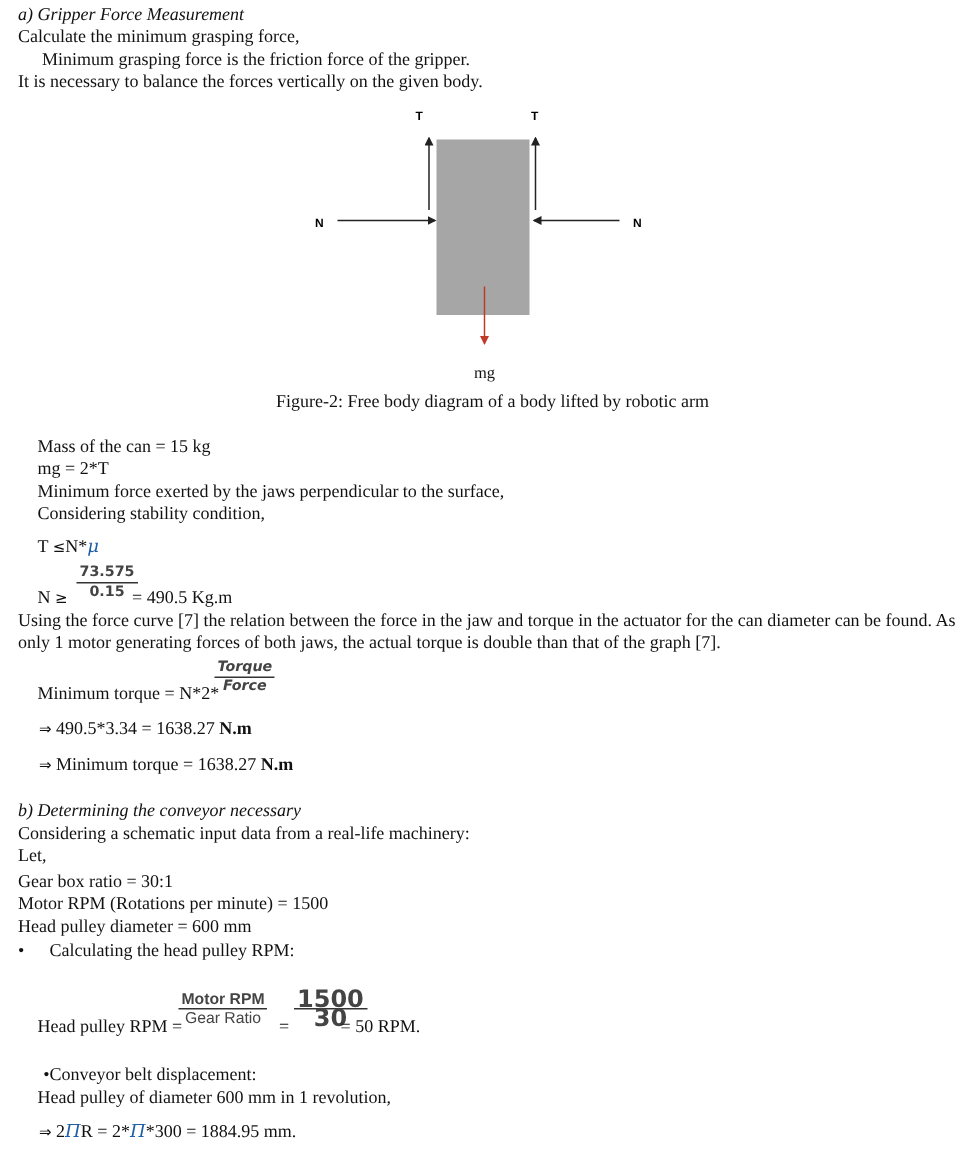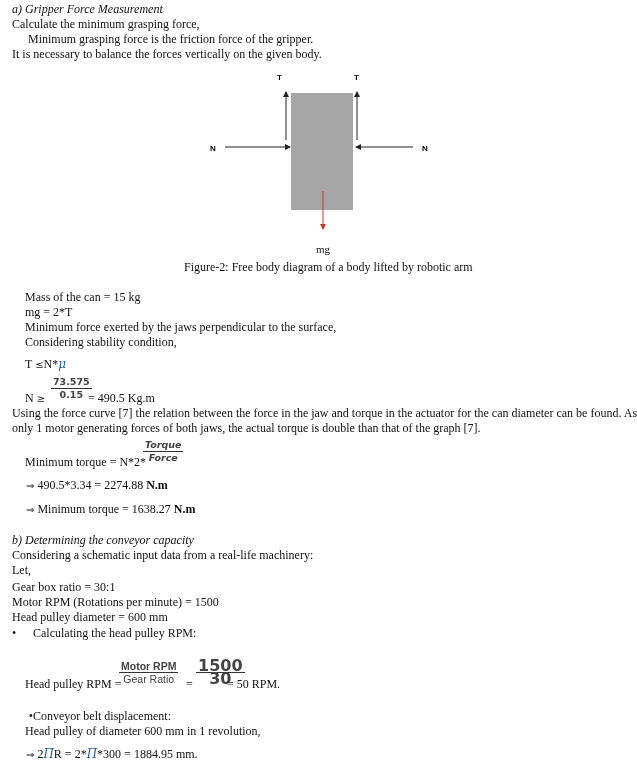--- a/index.html
+++ b/index.html
@@ -74,28 +74,28 @@
 <div class="abs" style="left:12px;top:421px;">only 1 motor generating forces of both jaws, the actual torque is double than that of the graph [7].</div>
 
 <div class="abs" style="left:25px;top:455px;">Minimum torque = N*2*</div>
 <div class="frac eq eqi" style="left:143px;top:439px;">
   <span class="num">Torque</span>
   <span class="den">Force</span>
 </div>
 
 <div class="abs" style="left:26px;top:478px;">
   <span class="sym">⇒</span>
-  <span>490.5*3.34 = 2274.88 </span><span class="bold">N.m</span>
+  <span>490.5*3.34 = 1638.27 </span><span class="bold">N.m</span>
 </div>
 <div class="abs" style="left:26px;top:502px;">
   <span class="sym">⇒</span>
   <span>Minimum torque = 1638.27 </span><span class="bold">N.m</span>
 </div>
 
-<div class="abs ital" style="left:12px;top:533px;">b)    Determining the conveyor capacity</div>
+<div class="abs ital" style="left:12px;top:533px;">b)    Determining the conveyor necessary</div>
 <div class="abs" style="left:12px;top:548px;">Considering a schematic input data from a real-life machinery:</div>
 <div class="abs" style="left:12px;top:563px;">Let,</div>
 <div class="abs" style="left:12px;top:580px;">Gear box ratio = 30:1</div>
 <div class="abs" style="left:12px;top:595px;">Motor RPM (Rotations per minute) = 1500</div>
 <div class="abs" style="left:12px;top:610px;">Head pulley diameter = 600 mm</div>
 <div class="abs" style="left:12px;top:626px;">
   <span style="display:inline-block;width:21px;">•</span><span>Calculating the head pulley RPM:</span>
 </div>
 
 <div class="abs" style="left:25px;top:677px;">Head pulley RPM =</div>

